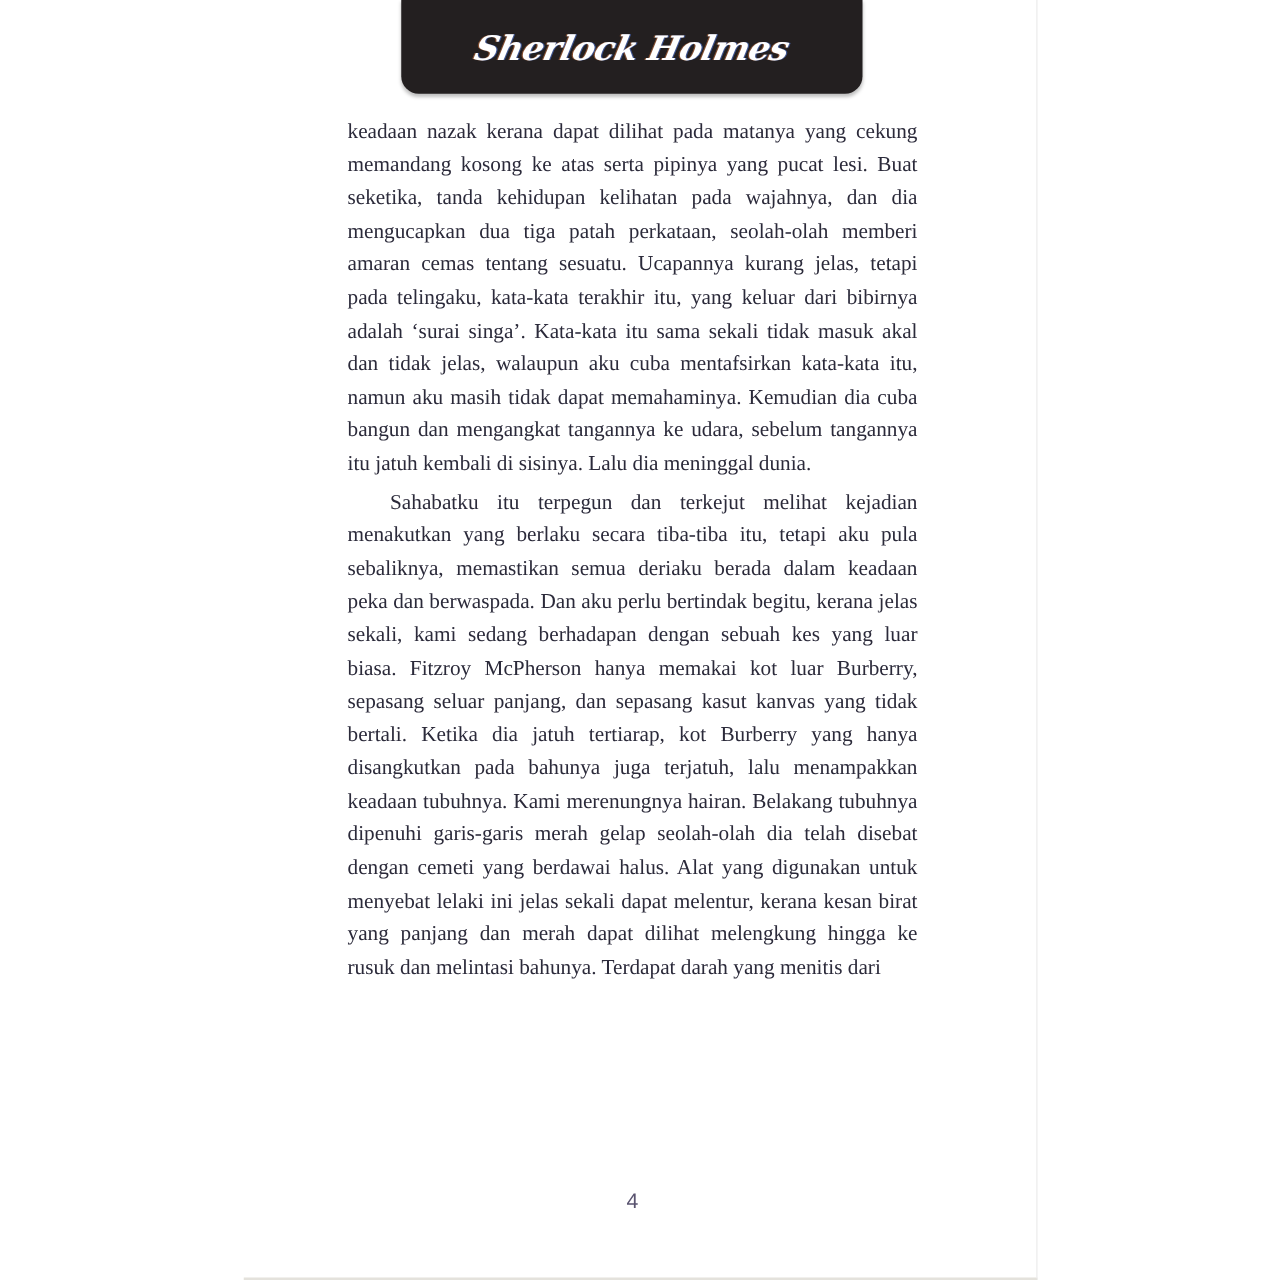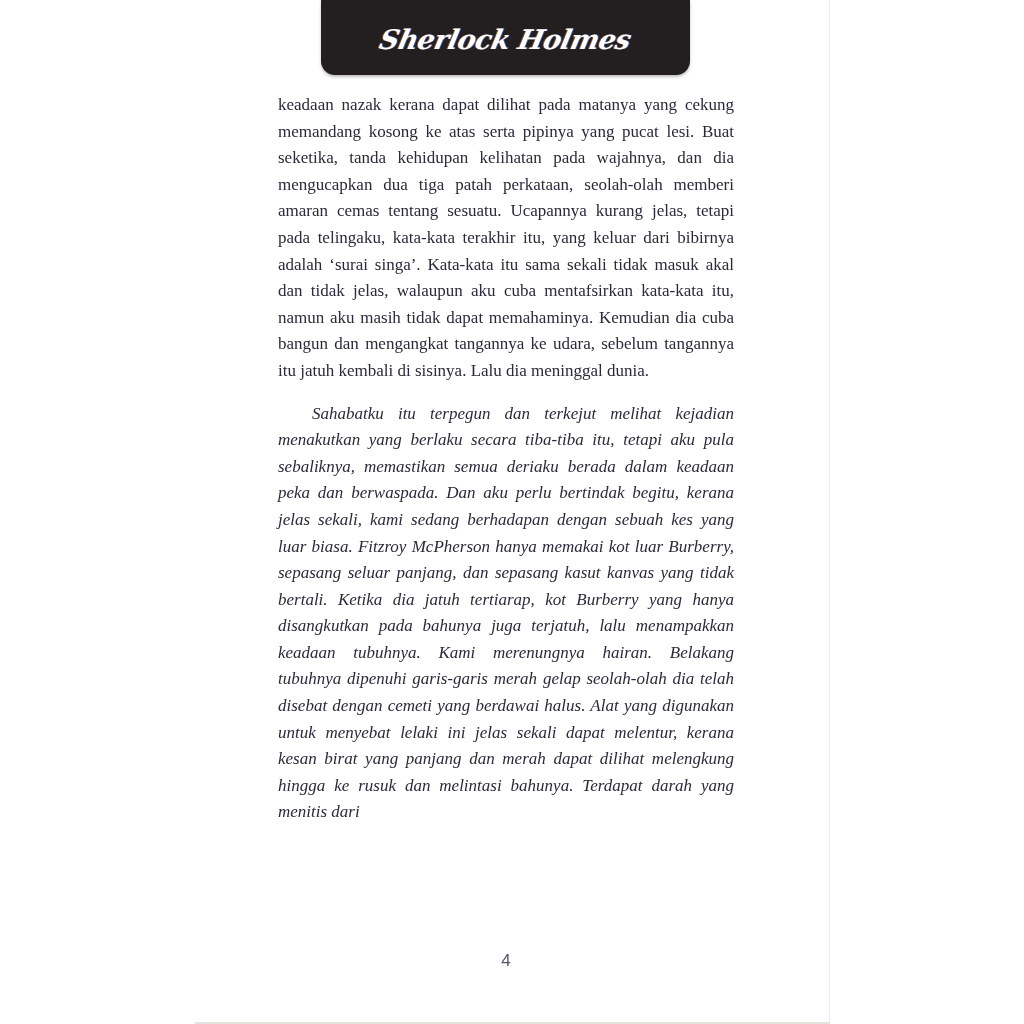--- a/index.html
+++ b/index.html
@@ -52,23 +52,22 @@
       font-family: "Liberation Serif", serif;
       font-size: 17px;
       line-height: 26.6px;
       color: #2b2a3a;
       text-align: justify;
     }
     .body-text p {
       margin: 0;
     }
     .body-text p + p {
-      margin-top: 16px;
+      margin-top: 4px;
       text-indent: 34px;
-      font-style: italic;
     }
     .page-number {
       position: absolute;
       left: 0;
       top: 951px;
       width: 1012px;
       text-align: center;
       font-family: "Liberation Sans", sans-serif;
       font-size: 17px;
       color: #5a5470;

